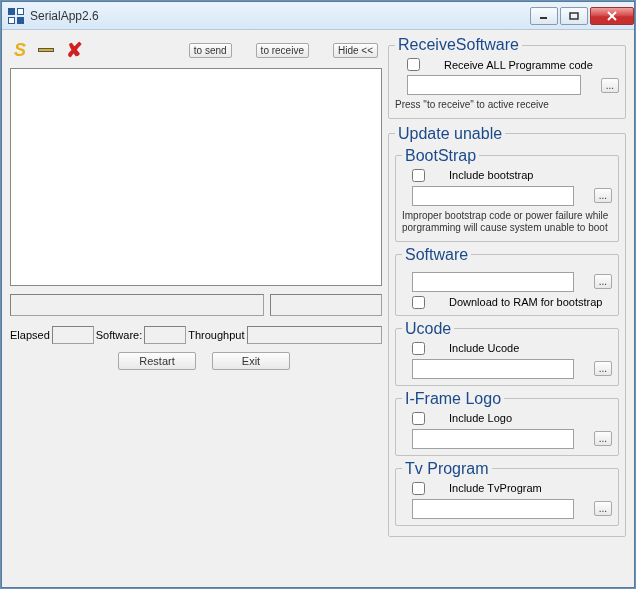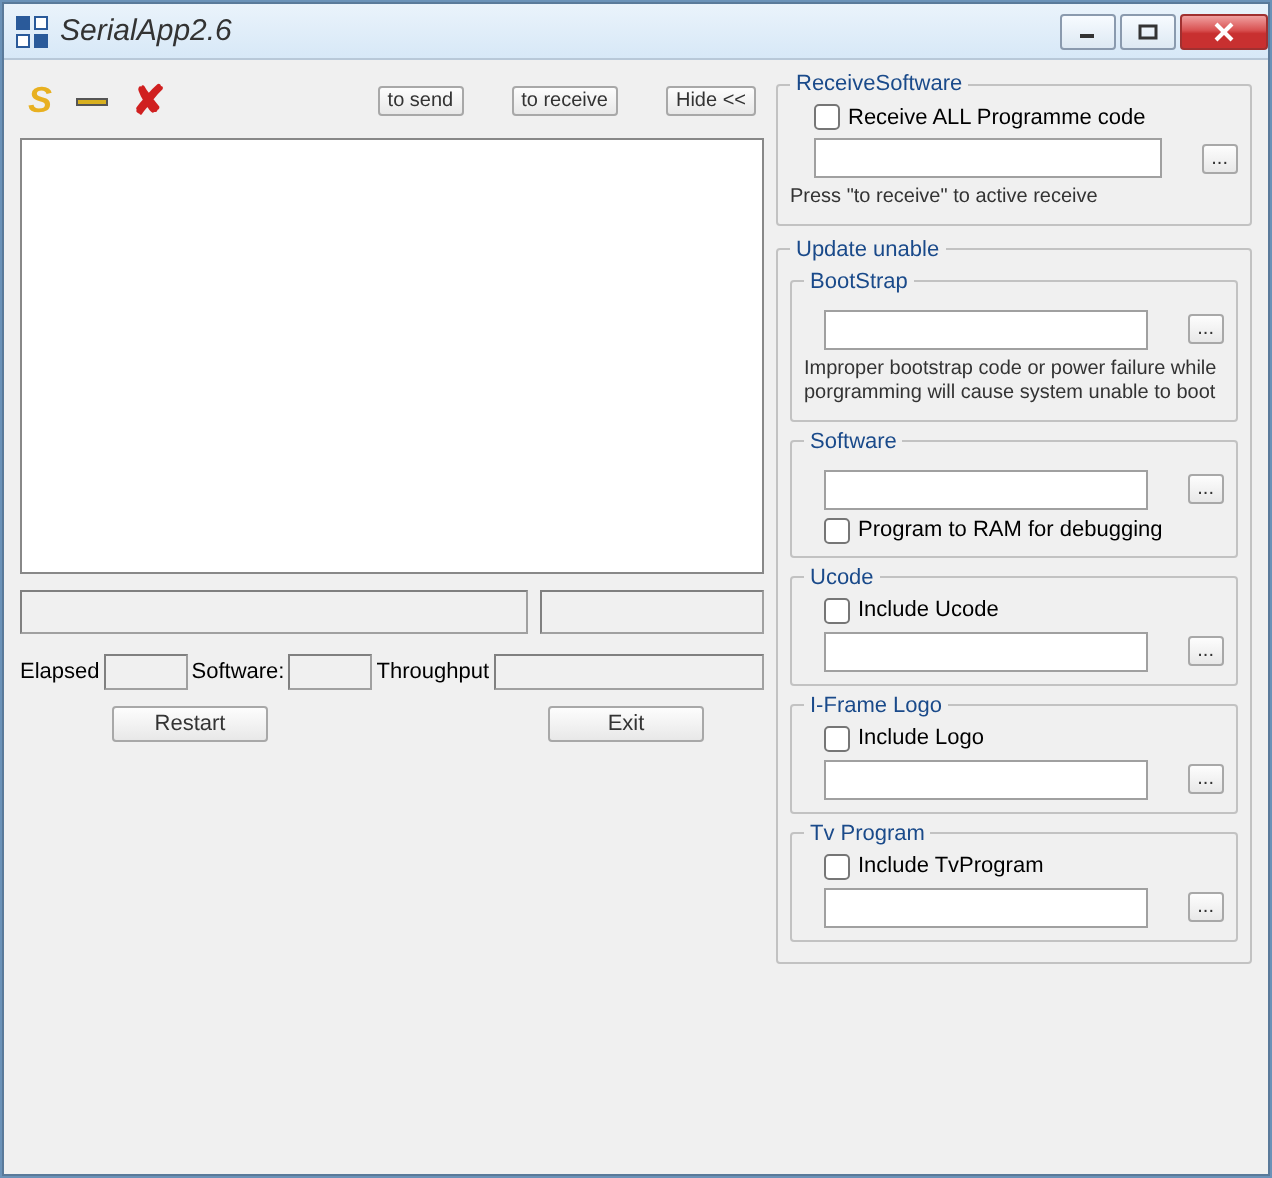--- a/index.html
+++ b/index.html
@@ -4,54 +4,54 @@
 <style>
 * { box-sizing: border-box; font-family: "Segoe UI", Tahoma, sans-serif; font-size: 11px; }
 body { margin: 0; background: #6b92b8; padding: 1px; }
 .window { width: 634px; height: 587px; background: #f0f0f0; border: 1px solid #5a7a9a; display: flex; flex-direction: column; }
 .titlebar { height: 28px; background: linear-gradient(#eaf3fb, #d7e8f7); display: flex; align-items: center; padding: 0 0 0 6px; border-bottom: 1px solid #b8c8d8; }
 .titlebar-icon { width: 16px; height: 16px; margin-right: 6px; position: relative; }
 .titlebar-icon::before { content: ''; position: absolute; width: 7px; height: 7px; background: #2a5a9a; top: 0; left: 0; }
 .titlebar-icon::after { content: ''; position: absolute; width: 7px; height: 7px; background: #2a5a9a; bottom: 0; right: 0; }
 .titlebar-icon span:nth-child(1) { position: absolute; width: 7px; height: 7px; background: #fff; top: 0; right: 0; border: 1px solid #2a5a9a; }
 .titlebar-icon span:nth-child(2) { position: absolute; width: 7px; height: 7px; background: #fff; bottom: 0; left: 0; border: 1px solid #2a5a9a; }
-.title-text { color: #333; font-size: 15px; font-style: italic; }
+.title-text { color: #333; font-size: 12px; }
 .win-controls { margin-left: auto; display: flex; }
 .win-btn { width: 28px; height: 18px; border: 1px solid #8a9aae; border-radius: 2px; margin-left: 2px; background: linear-gradient(#f7fbff, #dde9f3); display: flex; align-items: center; justify-content: center; cursor: default; }
 .win-btn.close { width: 44px; background: linear-gradient(#f0a0a0, #d85050 45%, #c83030 55%, #c83030); border-color: #a03030; color: #fff; }
 .win-btn svg { display: block; }
 .body-area { flex: 1; display: flex; padding: 6px 8px 8px 8px; gap: 6px; }
 .left-col { flex: 1; display: flex; flex-direction: column; }
 .right-col { width: 238px; display: flex; flex-direction: column; gap: 2px; }
 .toolbar { display: flex; align-items: center; gap: 8px; padding: 2px 4px 6px 4px; }
 .toolbar .spacer { flex: 1; }
 .bolt { color: #e8b020; font-size: 18px; font-weight: bold; font-style: italic; }
 .dline { width: 24px; height: 12px; display: flex; align-items: center; justify-content: center; }
 .dline span { display: inline-block; width: 16px; height: 4px; background: #d8b020; border: 1px solid #555; }
 .redx { color: #d02020; font-size: 20px; font-weight: bold; }
 .btn { background: linear-gradient(#fdfdfd, #e8e8e8); border: 1px solid #a8a8a8; border-radius: 2px; padding: 2px 8px; cursor: default; color: #333; white-space: nowrap; margin-left: 16px; }
 .btn.small { padding: 1px 4px; font-size: 10px; }
 .textarea { background: #fff; border: 1px solid #888; flex-shrink: 0; }
 .textarea.main { height: 218px; }
 fieldset { border: 1px solid #c2c2c2; border-radius: 2px; margin: 0; padding: 6px 8px; }
 fieldset.tight { padding: 4px 6px 6px 6px; margin-bottom: 4px; }
-legend { padding: 0 3px; color: #1a4a8a; font-size: 11px; }
+legend { padding: 0 3px; color: #1a4a8a; font-size: 16px; }
 .info-area { height: 98px; background: #fff; border: 1px solid #888; }
-.row { display: flex; align-items: center; gap: 0; }
+.row { display: flex; align-items: center; gap: 20px; }
 .path-row { display: flex; align-items: center; gap: 4px; margin-top: 4px; }
 input[type=text] { border: 1px solid #a0a0a0; background: #fff; height: 20px; padding: 0 3px; }
 .path-input { flex: 1; border: 1px solid #a0a0a0; height: 20px; background: #fff; }
 input[type=checkbox] { width: 13px; height: 13px; margin: 0 4px 0 0; }
 .note { color: #333; font-size: 10px; line-height: 1.25; margin-top: 4px; }
 .status-row { display: flex; gap: 6px; margin-top: 8px; }
 .sunken { border: 1px solid #a0a0a0; border-top-color: #808080; border-left-color: #808080; background: #f0f0f0; height: 22px; }
 .stat-line { display: flex; align-items: center; gap: 2px; margin-top: 10px; }
 .stat-line label { white-space: nowrap; }
 .stat-line .sunken { height: 18px; }
-.bottom-btns { display: flex; justify-content: space-between; margin-top: 8px; padding: 0 30px; }
+.bottom-btns { display: flex; justify-content: center; margin-top: 8px; padding: 0 30px; }
 </style>
 </head>
 <body>
 
 <div class="window">
   <div class="titlebar">
     <div class="titlebar-icon">
         <span></span>
         <span></span>
       </div>
@@ -125,36 +125,40 @@
           <button class="btn small">...</button>
         </div>
         <div class="note">Press "to receive"  to active receive</div>
       </fieldset>
 
       <fieldset class="tight">
         <legend>Update unable</legend>
 
         <fieldset class="tight">
           <legend>BootStrap</legend>
+          <div class="row" style="padding-left:10px;">
+            <input type="checkbox" style="">
+            <label>Include bootstrap</label>
+          </div>
           <div class="path-row" style="padding-left:10px;">
             <input type="text" class="path-input" value="" style="">
             <button class="btn small">...</button>
           </div>
           <div class="note">Improper bootstrap code or power failure while porgramming will cause system unable to boot</div>
         </fieldset>
 
         <fieldset class="tight">
           <legend>Software</legend>
           <div class="path-row" style="padding-left:10px;">
             <input type="text" class="path-input" value="" style="">
             <button class="btn small">...</button>
           </div>
           <div class="row" style="padding-left:10px; margin-top:4px;">
             <input type="checkbox" style="">
-            <label>Program to RAM for debugging</label>
+            <label>Download to RAM for bootstrap</label>
           </div>
         </fieldset>
 
         <fieldset class="tight">
           <legend>Ucode</legend>
           <div class="row" style="padding-left:10px;">
             <input type="checkbox" style="">
             <label>Include Ucode</label>
           </div>
           <div class="path-row" style="padding-left:10px;">

